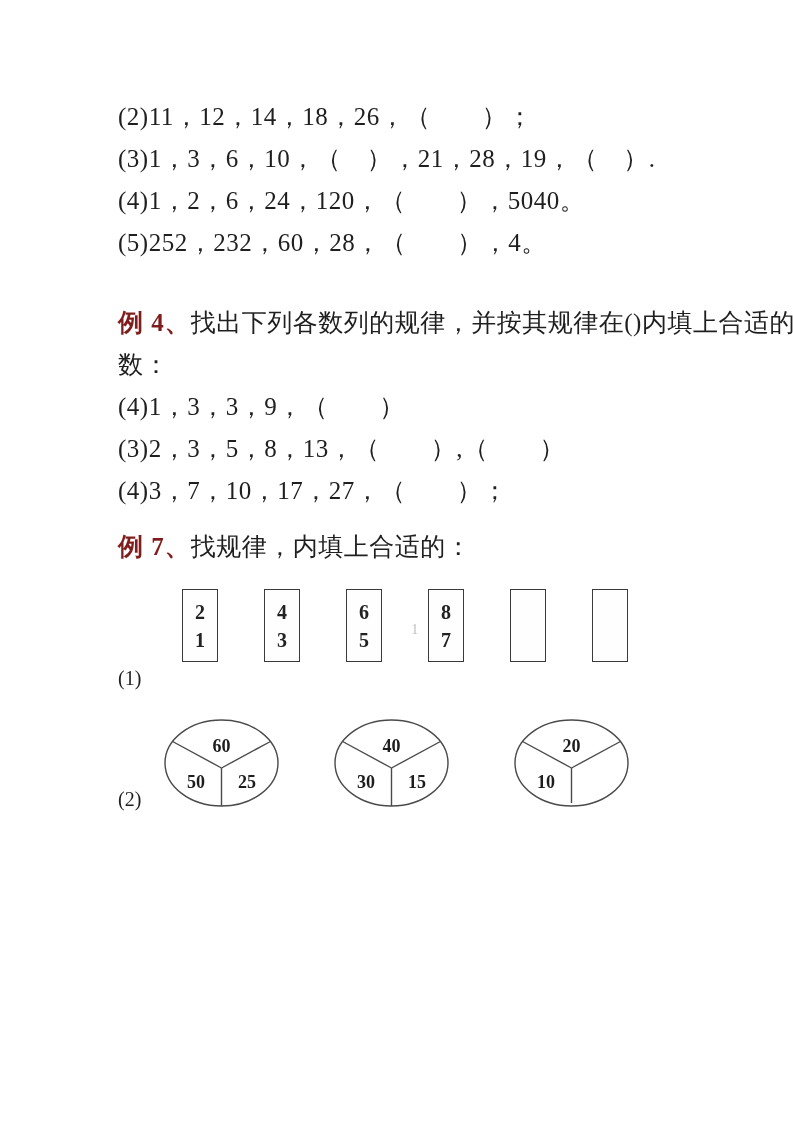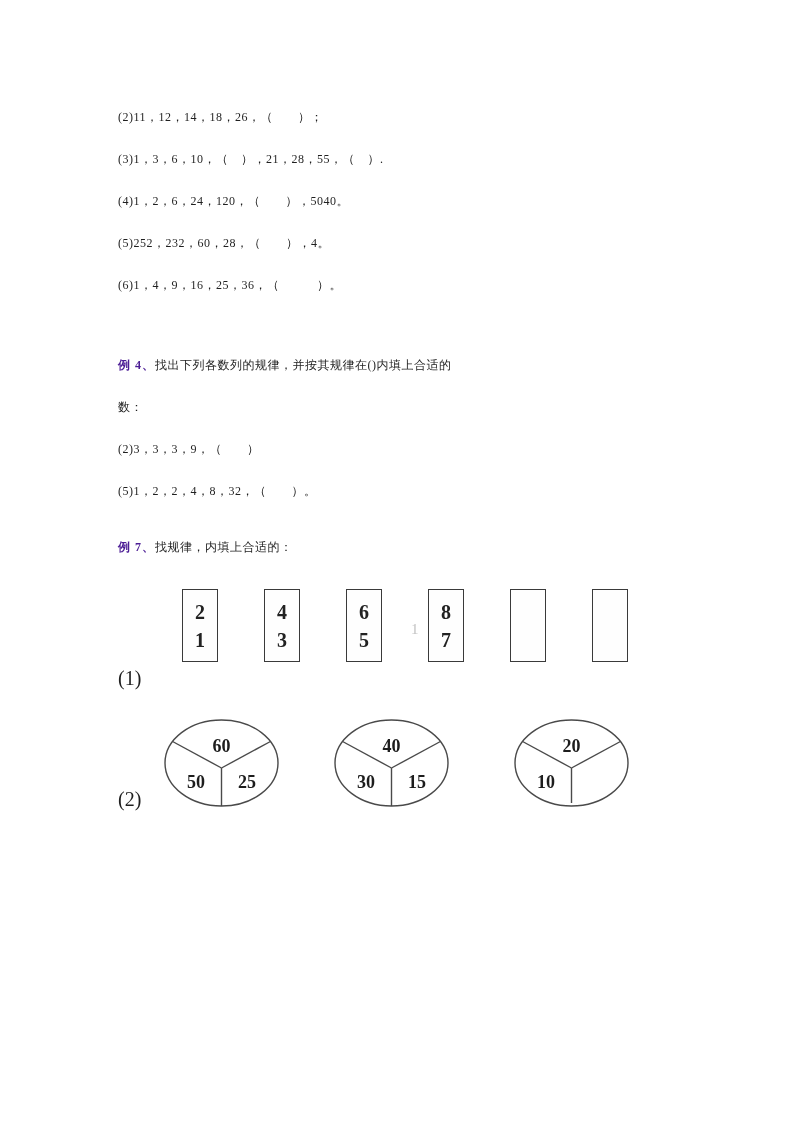--- a/index.html
+++ b/index.html
@@ -15,28 +15,28 @@
     color: #1f1f1f;
     position: relative;
   }
   .content {
     padding: 96px 40px 0 118px;
   }
   p.line {
     margin: 0;
     height: 42px;
     line-height: 42px;
-    font-size: 12px;
+    font-size: 25px;
     white-space: nowrap;
     letter-spacing: 0.5px;
   }
   .ex-title { margin-top: 38px; }
   .ex-title-5 { margin-top: 14px; }
   .ex-prefix {
-    color: #4c1d95;
+    color: #7f1d1d;
     font-weight: bold;
     letter-spacing: 1px;
   }
   
   .boxes-row {
     position: relative;
     margin-top: 21px;
     padding-left: 64px;
     height: 73px;
     display: flex;
@@ -102,34 +102,34 @@
     line-height: 22px;
   }
 </style>
 </head>
 <body>
 
 <div class="content">
 
   <div>
     <p class="line">(2)11，12，14，18，26，（　　）；</p>
-    <p class="line">(3)1，3，6，10，（　），21，28，55，（　）.</p>
+    <p class="line">(3)1，3，6，10，（　），21，28，19，（　）.</p>
     <p class="line">(4)1，2，6，24，120，（　　），5040。</p>
     <p class="line">(5)252，232，60，28，（　　），4。</p>
-    <p class="line">(6)1，4，9，16，25，36，（　　　）。</p>
   </div>
 
   <div class="ex-title">
     <p class="line"><span class="ex-prefix">例 4、</span><span>找出下列各数列的规律，并按其规律在()内填上合适的</span></p>
     <p class="line">数：</p>
   </div>
 
   <div>
-    <p class="line">(2)3，3，3，9，（　　）</p>
-    <p class="line">(5)1，2，2，4，8，32，（　　）。</p>
+    <p class="line">(4)1，3，3，9，（　　）</p>
+    <p class="line">(3)2，3，5，8，13，（　　）,（　　）</p>
+    <p class="line">(4)3，7，10，17，27，（　　）；</p>
   </div>
 
   <div class="ex-title-5">
     <p class="line"><span class="ex-prefix">例 7、</span><span>找规律，内填上合适的：</span></p>
   </div>
 
   <div class="boxes-row">
     <div class="num-box">
       <span>2</span>
       <span>1</span>

